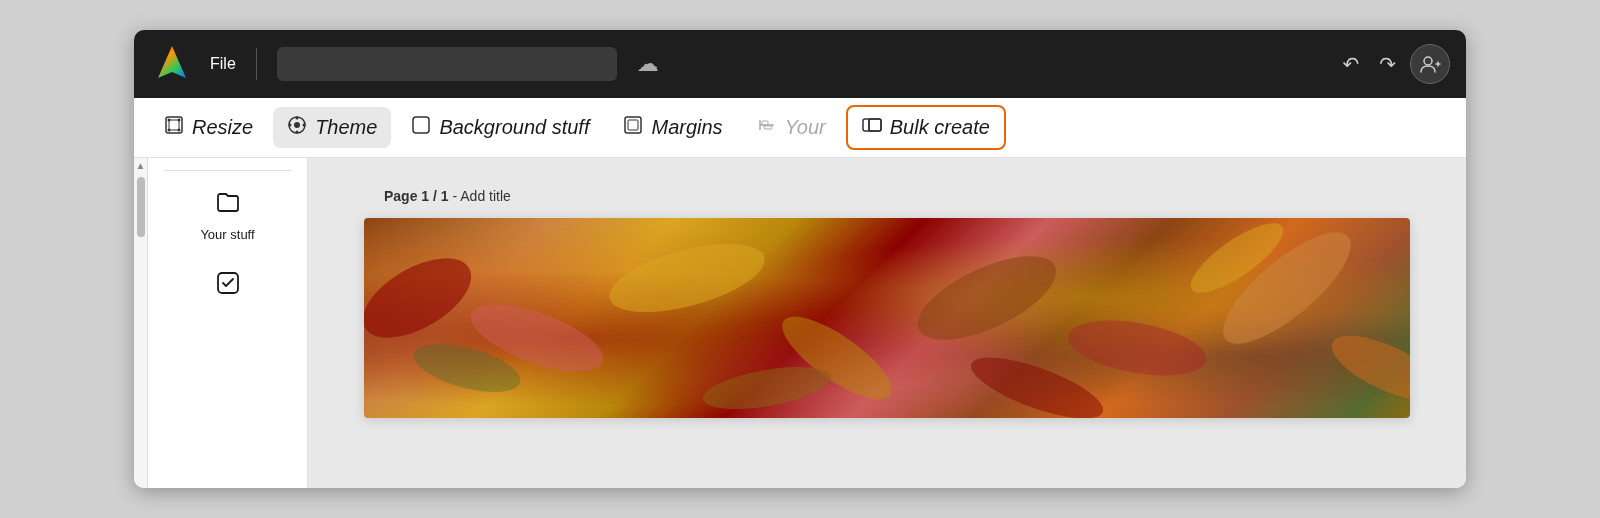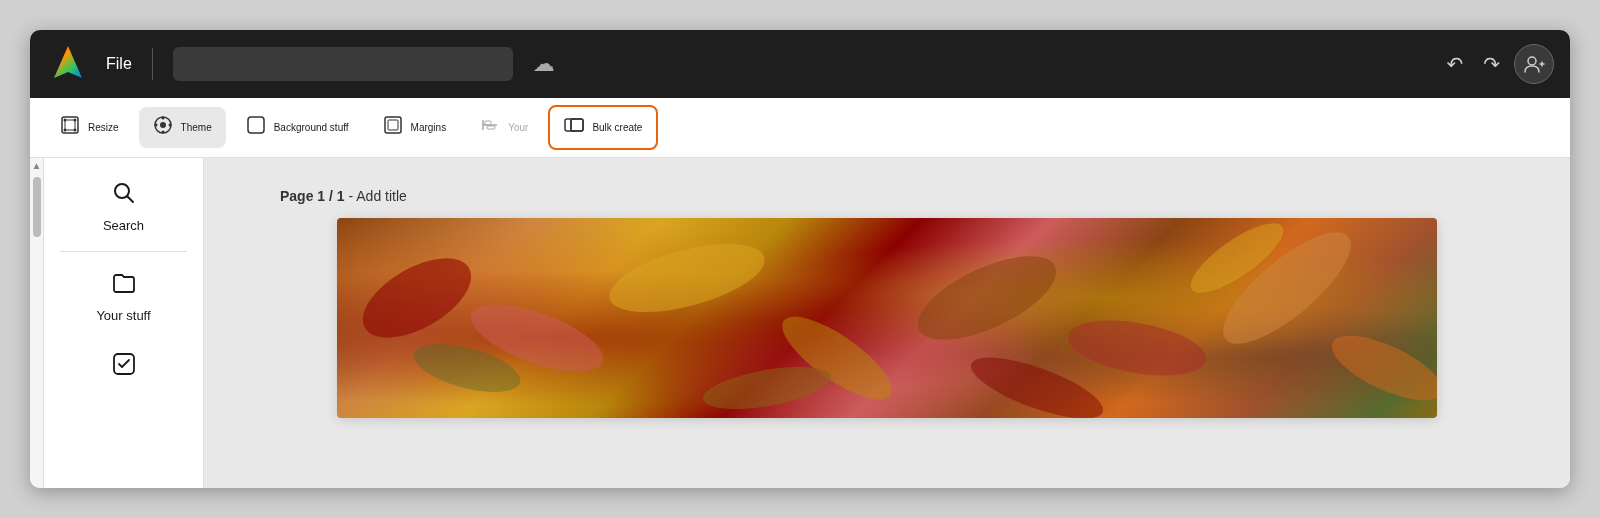--- a/index.html
+++ b/index.html
@@ -6,21 +6,21 @@
     body {
       background: #d0d0d0;
       font-family: -apple-system, BlinkMacSystemFont, 'Segoe UI', sans-serif;
       width: 1600px;
       height: 518px;
       overflow: hidden;
     }
 
     
     .window {
-      width: 1540px;
+      width: 1332px;
       margin: 30px auto;
       border-radius: 10px;
       overflow: hidden;
       box-shadow: 0 4px 20px rgba(0,0,0,0.3);
     }
 
     
     .topbar {
       background: #1e1e1e;
       height: 68px;
@@ -104,24 +104,25 @@
     }
     .toolbar-btn {
       display: flex;
       align-items: center;
       gap: 8px;
       padding: 8px 14px;
       border-radius: 8px;
       border: none;
       background: transparent;
       cursor: pointer;
-      font-size: 10px;
+      font-size: 20px;
       color: #1a1a1a;
       font-weight: 400;
       white-space: nowrap;
+      font-style: italic;
     }
     .toolbar-btn.active {
       background: #e8e8e8;
     }
     .toolbar-btn.highlighted {
       border: 2.5px solid #e8650a;
       background: #fff;
     }
     .toolbar-btn .btn-icon {
       font-size: 18px;
@@ -378,29 +379,20 @@
     <div class="main-row" style="flex:1; display:flex; overflow:hidden;">
 
       <div class="sidebar-with-scroll">
 
         <div class="scrollbar-area">
           <div class="sidebar-scroll-up">▲</div>
           <div class="scrollbar-thumb"></div>
         </div>
 
         <div class="sidebar">
-          <div class="sidebar-item">
-            <span class="s-icon">
-              <svg width="26" height="26" viewBox="0 0 26 26" fill="none">
-                <circle cx="11" cy="11" r="7" stroke="#1a1a1a" stroke-width="2" fill="none"></circle>
-                <line x1="16.5" y1="16.5" x2="22" y2="22" stroke="#1a1a1a" stroke-width="2" stroke-linecap="round"></line>
-              </svg>
-            </span>
-            <span class="s-label">Search</span>
-          </div>
 
           <div class="sidebar-divider"></div>
 
           <div class="sidebar-item">
             <span class="s-icon">
               <svg width="26" height="26" viewBox="0 0 26 26" fill="none">
                 <path d="M3 7 C3 6 4 5 5 5 L11 5 L13 7 L21 7 C22 7 23 8 23 9 L23 20 C23 21 22 22 21 22 L5 22 C4 22 3 21 3 20 Z" stroke="#1a1a1a" stroke-width="1.8" fill="none"></path>
               </svg>
             </span>
             <span class="s-label">Your stuff</span>

